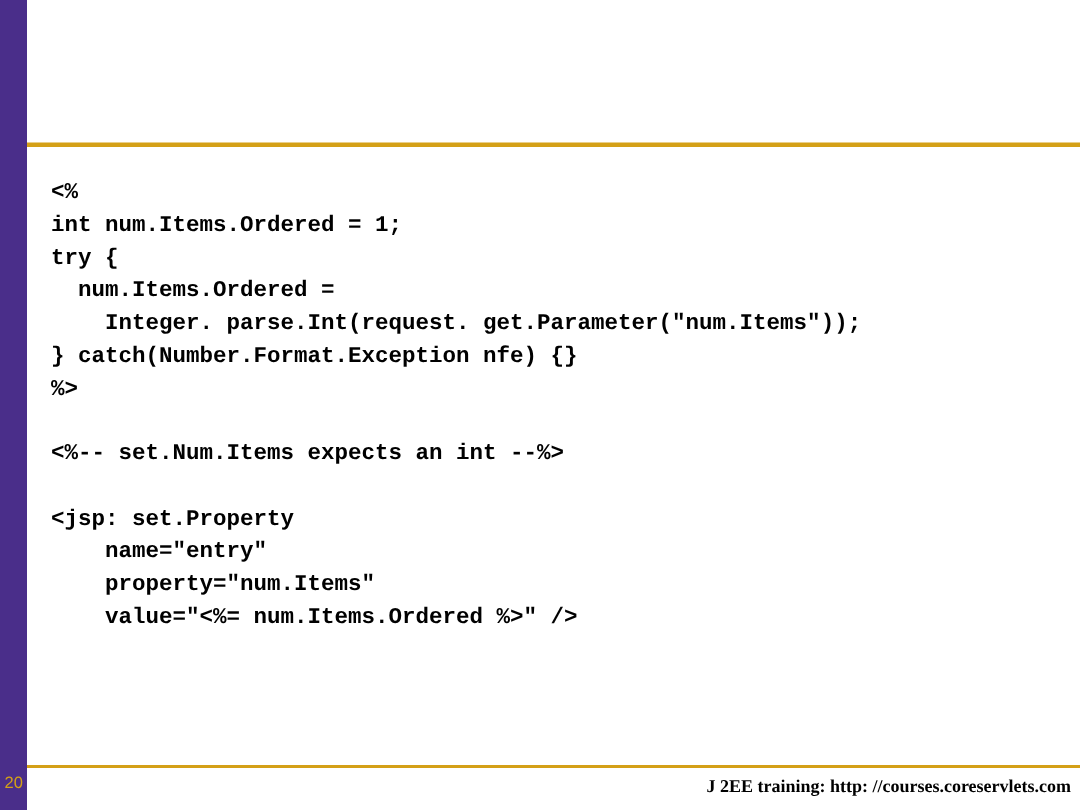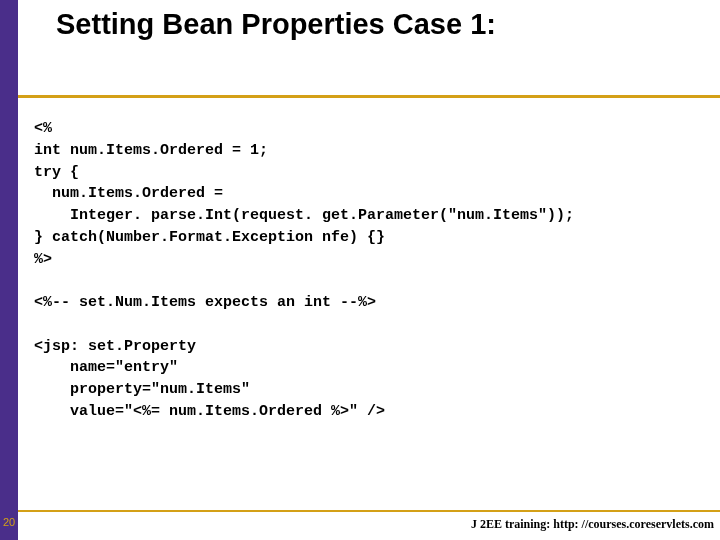--- a/index.html
+++ b/index.html
@@ -84,21 +84,20 @@
     height: 2px;
     background: #d4a017;
   }
 </style>
 </head>
 <body>
 
 <div class="sidebar"></div>
 
 <div class="header">
-  <div class="title">Setting Bean Properties Case 1:</div>
 </div>
 
 <div class="gold-line"></div>
 
 <div class="content">&lt;%
 int num.Items.Ordered = 1;
 try {
   num.Items.Ordered =
     Integer. parse.Int(request. get.Parameter("num.Items"));
 } catch(Number.Format.Exception nfe) {}

